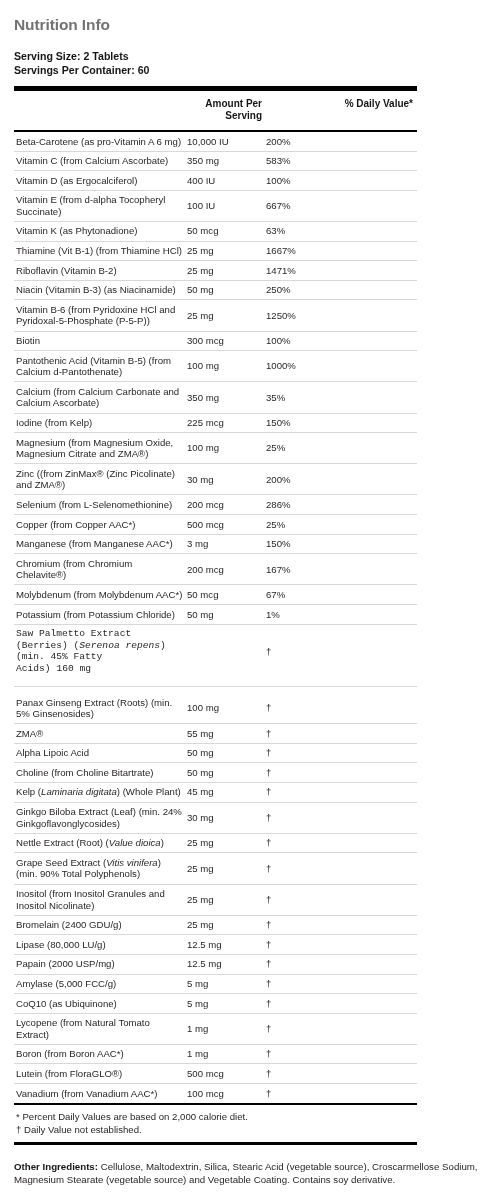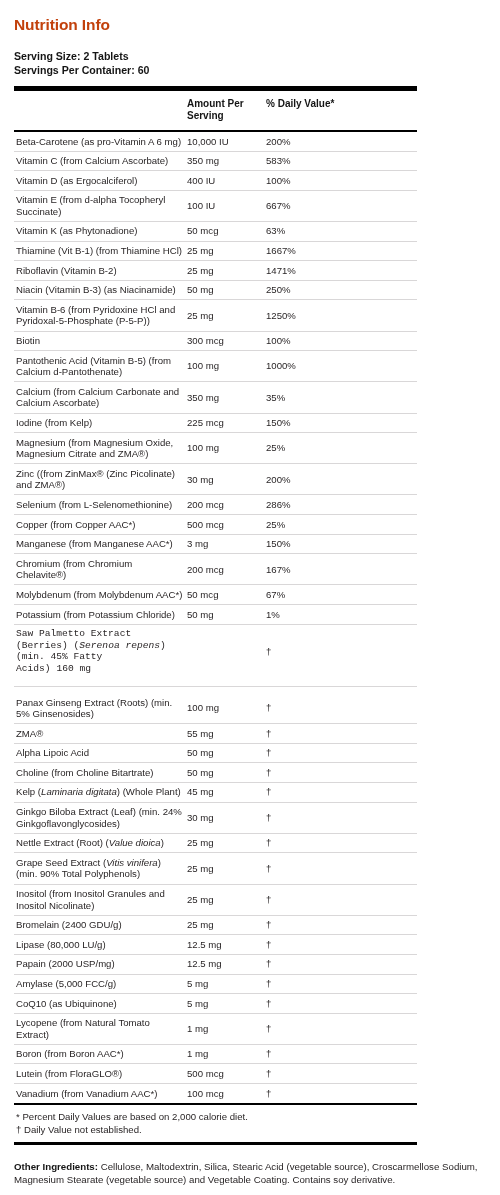--- a/index.html
+++ b/index.html
@@ -22,21 +22,21 @@
     padding: 0 14px;
   }
 
   
   .title {
     margin: 0;
     padding: 16px 0 0 0;
     font-size: 15.5px;
     font-weight: bold;
     letter-spacing: -0.1px;
-    color: #c2410c;
+    color: #737373;
   }
   .serving-block {
     margin-top: 16px;
     font-size: 10.6px;
     font-weight: bold;
     line-height: 13.5px;
     color: #151515;
   }
   .serving-block div { white-space: nowrap; }
 
@@ -59,21 +59,21 @@
     border-collapse: collapse;
     table-layout: fixed;
     font-size: 9.6px;
     color: #231f20;
   }
   .nutri-table col.c-name   { width: 173px; }
   .nutri-table col.c-amount { width: 79px; }
   .nutri-table col.c-dv     { width: 151px; }
 
   .nutri-table th {
-    text-align: left;
+    text-align: right;
     font-weight: bold;
     font-size: 10px;
     color: #151515;
     vertical-align: top;
     padding: 7px 4px 8px 0;
     line-height: 12px;
   }
   .nutri-table th.h-name { padding-left: 2px; }
 
   .nutri-table td {

